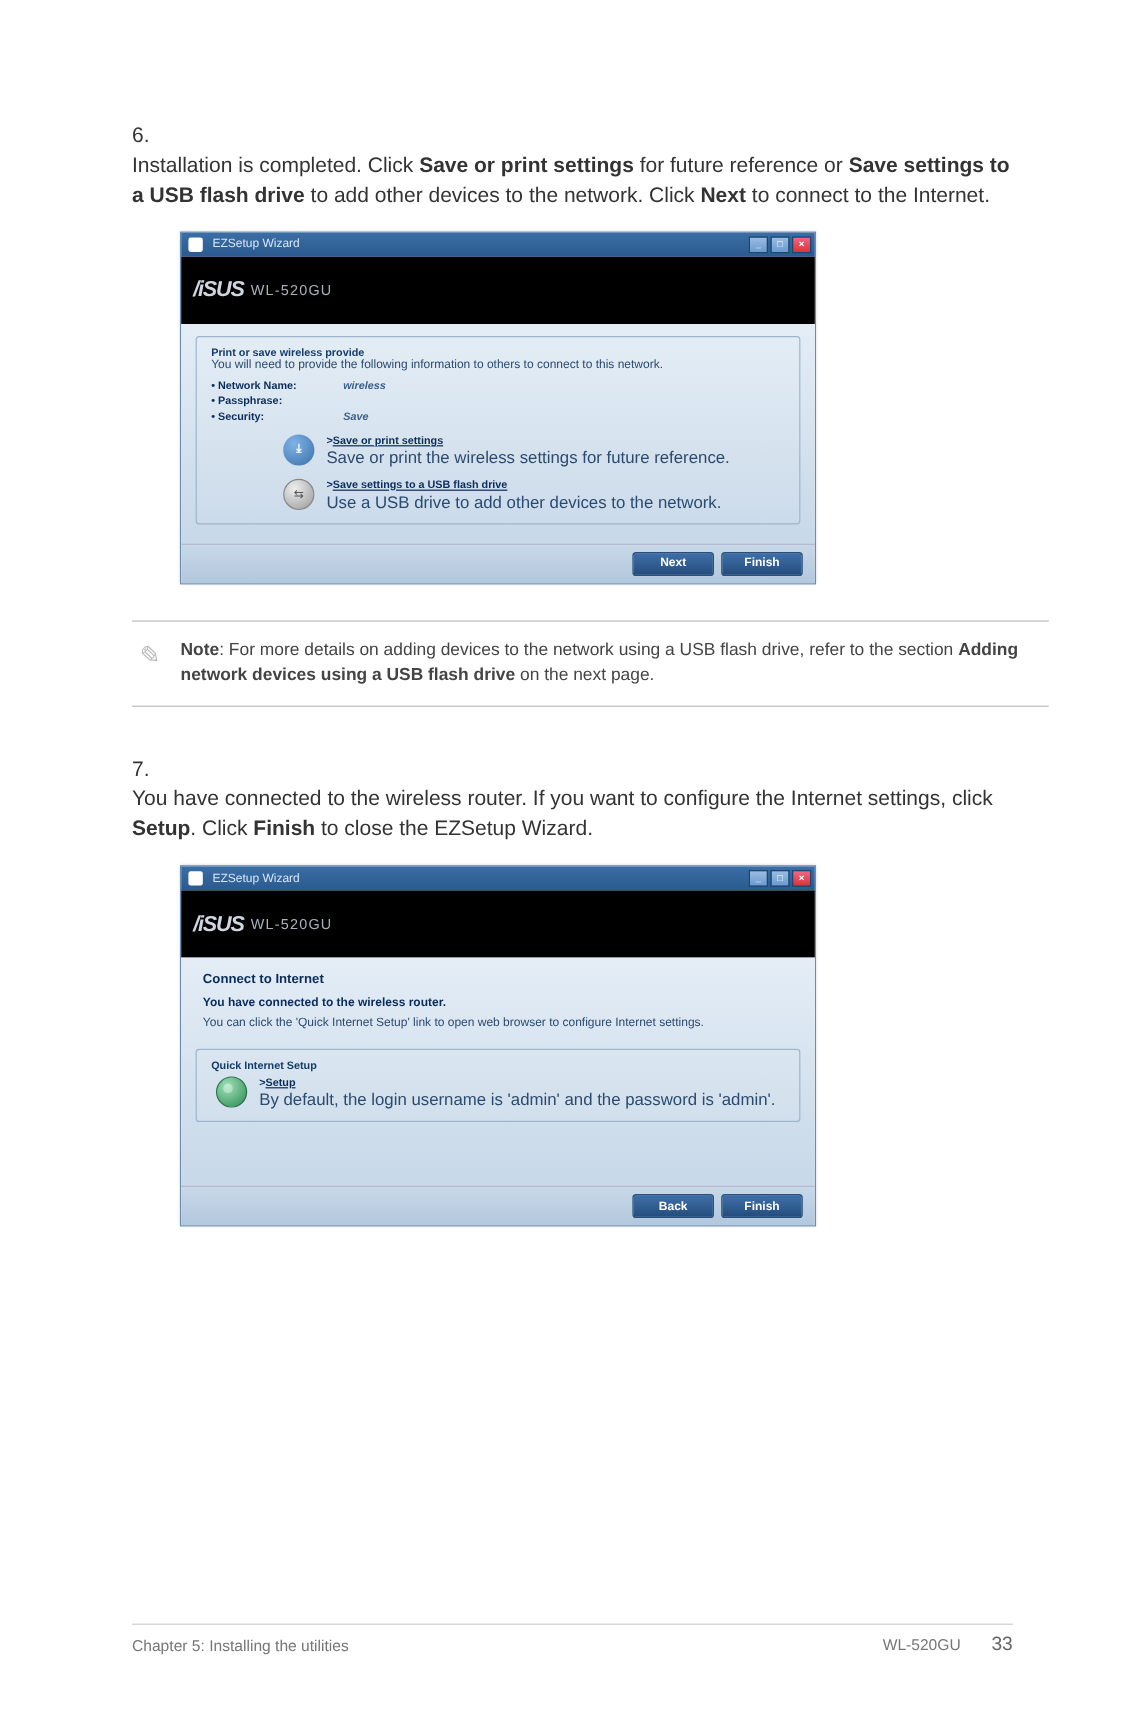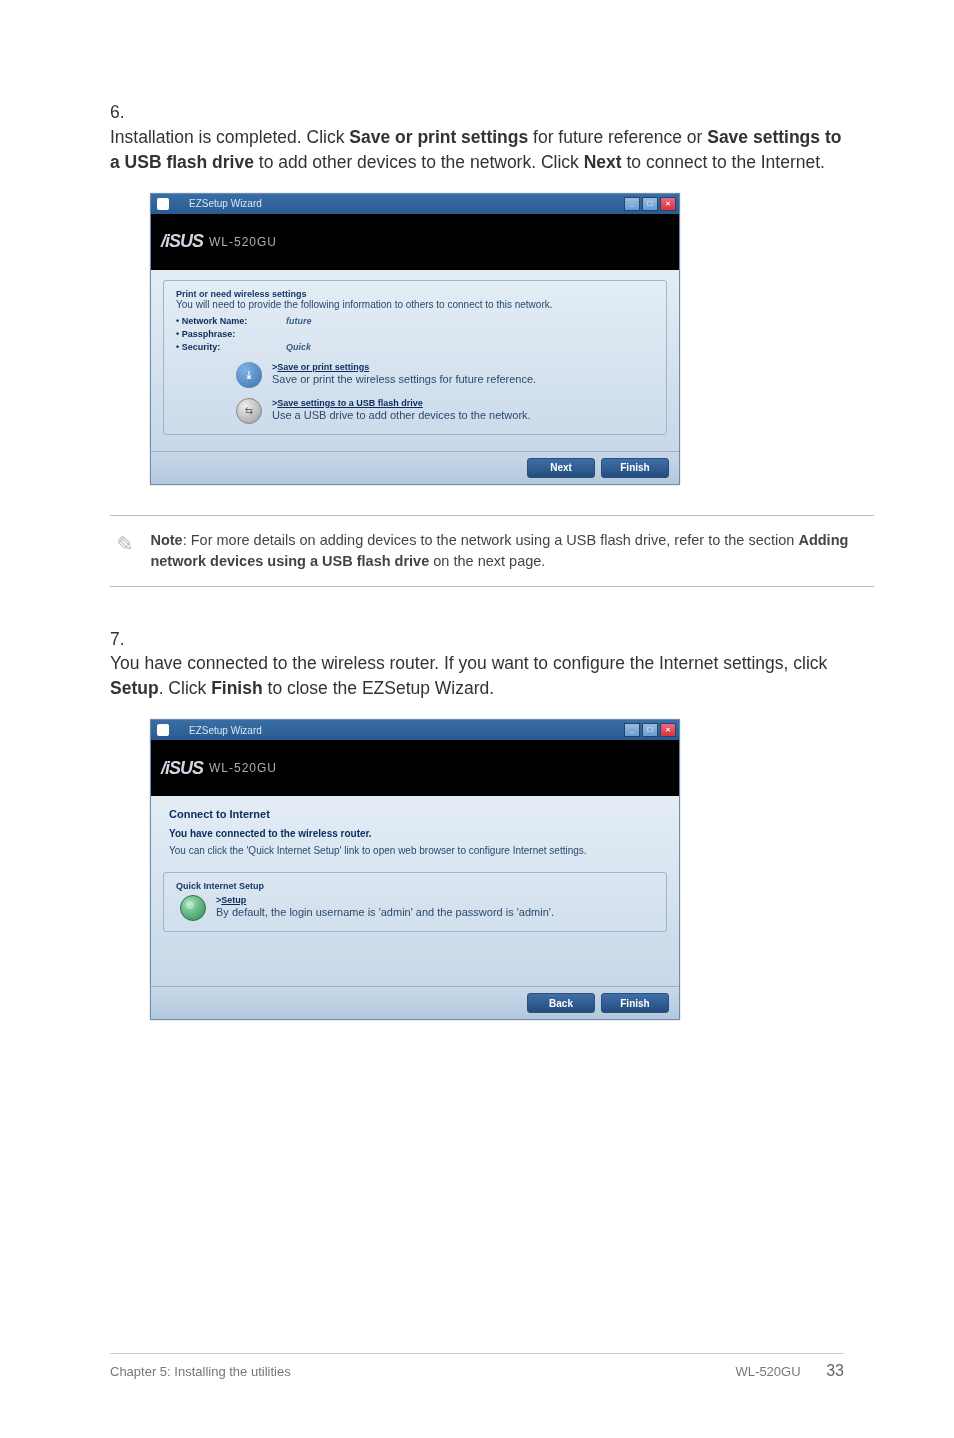--- a/index.html
+++ b/index.html
@@ -42,21 +42,21 @@
     }
     .titlebar {
       height: 20px;
       background: linear-gradient(to bottom, #3a6ea5 0%, #2a5a8f 100%);
       color: #fff;
       display: flex;
       align-items: center;
       justify-content: space-between;
       padding: 0 3px 0 6px;
     }
-    .titlebar-left { display: flex; align-items: center; gap: 20px; }
+    .titlebar-left { display: flex; align-items: center; gap: 8px; }
     .titlebar-icon { width: 12px; height: 12px; background: #fff; border-radius: 2px; }
     .titlebar-text { font-size: 10px; color: #d8e6f5; }
     .window-controls { display: flex; gap: 2px; }
     .win-btn {
       width: 16px; height: 14px;
       border: 1px solid #1d4670;
       background: linear-gradient(#9bbce0, #6a9bd0);
       font-size: 8px; line-height: 12px; text-align: center;
       color: #fff; font-weight: bold;
     }
@@ -112,21 +112,21 @@
       width: 26px; height: 26px;
       border-radius: 50%;
       flex-shrink: 0;
       display: flex; align-items: center; justify-content: center;
     }
     .icon-save { background: radial-gradient(circle at 35% 30%, #7fb3e8, #3a6fa8); color:#fff; font-weight:bold;}
     .icon-usb { background: radial-gradient(circle at 35% 30%, #eee, #999); border:1px solid #888; color:#555;}
     .link-block { }
     .link-title { color: #0a2c5a; font-size: 9px; font-weight: bold; text-decoration: underline; }
     .link-title::before { content: "> "; text-decoration: none; display:inline-block;}
-    .link-desc { color: #2a4a6f; font-size: 11px; margin-top: 1px; }
+    .link-desc { color: #2a4a6f; font-size: 14px; margin-top: 1px; }
     .dialog-footer {
       background: linear-gradient(to bottom, #c7d8e8, #b3c8dd);
       padding: 6px 10px;
       display: flex;
       justify-content: flex-end;
       gap: 6px;
       border-top: 1px solid #aac;
     }
     .btn {
       min-width: 68px;
@@ -221,33 +221,33 @@
         <div class="win-btn">□</div>
         <div class="win-btn close">×</div>
       </div>
     </div>
     <div class="dialog-header">
       <span class="asus-logo">/iSUS</span>
       <span class="model">WL-520GU</span>
     </div>
     <div class="dialog-body">
       <div class="fieldset">
-        <div class="sub-legend">Print or need wireless settings</div>
+        <div class="sub-legend">Print or save wireless provide</div>
         <div class="help-text">You will need to provide the following information to others to connect to this network.</div>
         <div class="info-row">
           <span class="info-label">Network Name:</span>
-          <span class="info-value">future</span>
+          <span class="info-value">wireless</span>
         </div>
         <div class="info-row">
           <span class="info-label">Passphrase:</span>
           <span class="info-value"></span>
         </div>
         <div class="info-row">
           <span class="info-label">Security:</span>
-          <span class="info-value">Quick</span>
+          <span class="info-value">Save</span>
         </div>
 
         <div class="link-row">
           <div class="link-icon icon-save">⤓</div>
           <div class="link-block">
             <div class="link-title">Save or print settings</div>
             <div class="link-desc">Save or print the wireless settings for future reference.</div>
           </div>
         </div>
         <div class="link-row">

